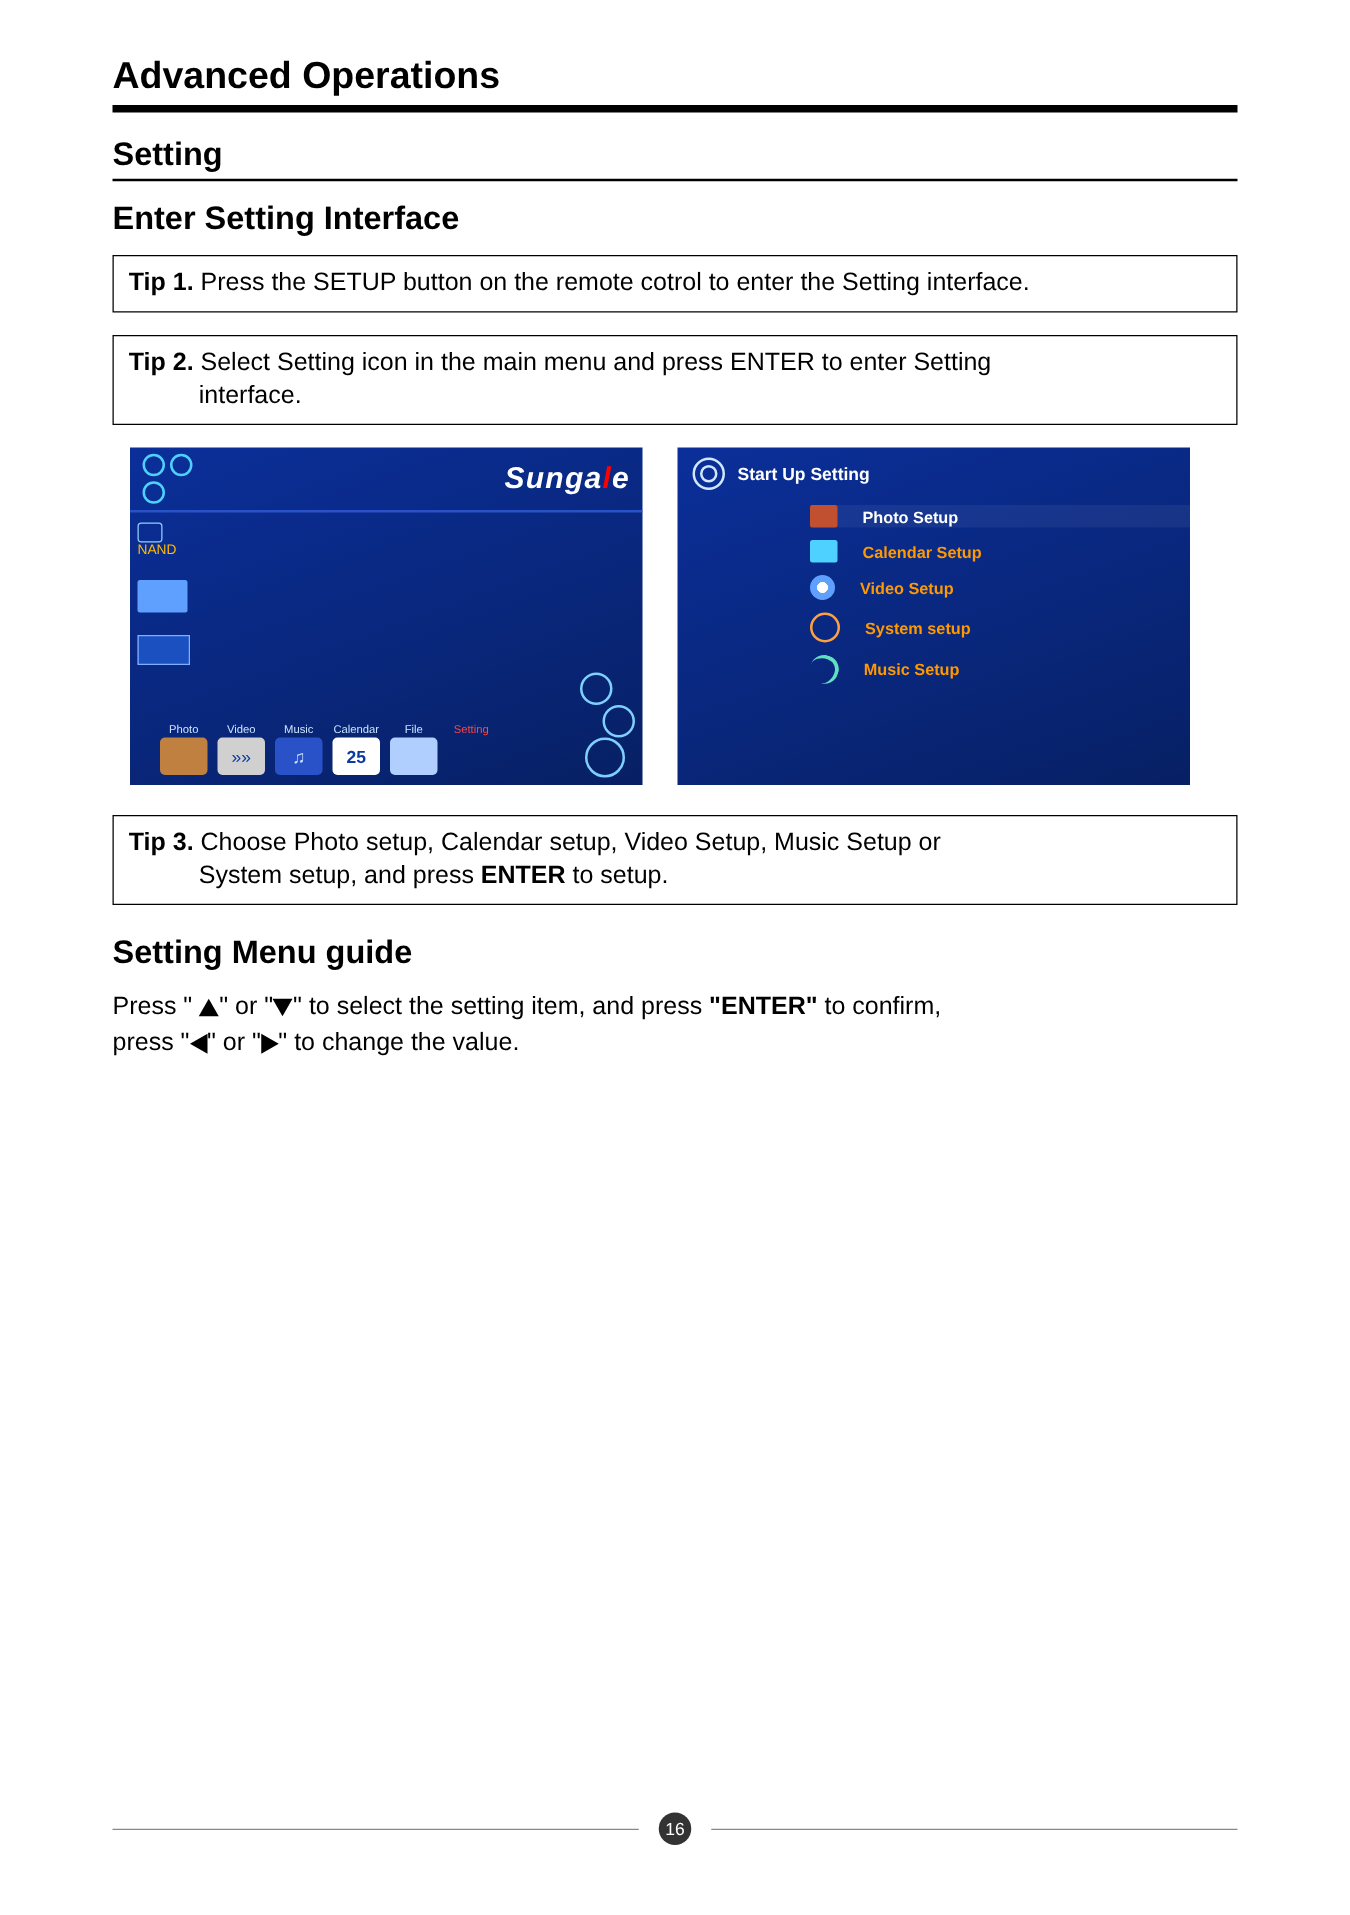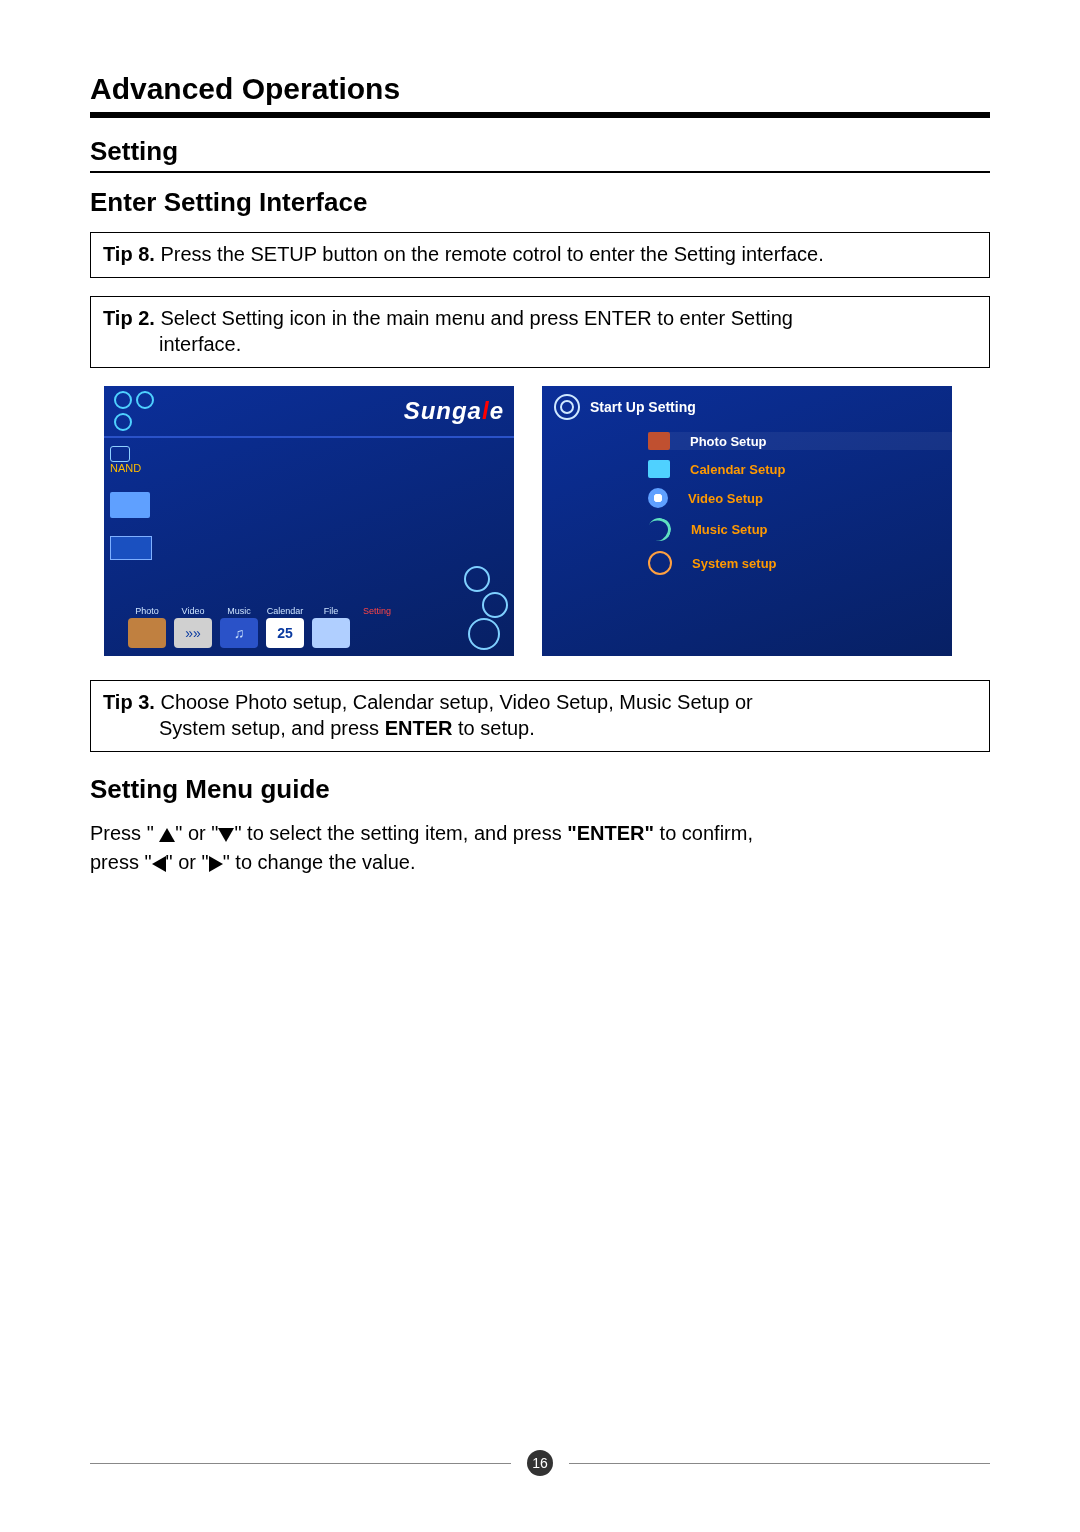--- a/index.html
+++ b/index.html
@@ -6,21 +6,21 @@
     margin: 0;
     padding: 0;
     background: #fff;
     font-family: Arial, Helvetica, sans-serif;
     color: #000;
   }
   .page {
     width: 1080px;
     height: 1532px;
     box-sizing: border-box;
-    padding: 72px 90px 40px 90px;
+    padding: 44px 90px 40px 90px;
     position: relative;
   }
   h1.section-title {
     font-size: 30px;
     font-weight: bold;
     margin: 0 0 6px 0;
   }
   .thick-rule {
     border: none;
     border-top: 6px solid #000;
@@ -155,21 +155,21 @@
 
   <h1 class="section-title">Advanced Operations</h1>
   <hr class="thick-rule">
 
   <h2 class="sub-title">Setting</h2>
   <hr class="thin-rule">
 
   <h3 class="sub2-title">Enter Setting Interface</h3>
 
   <div class="tip-box">
-    <span class="tip-label">Tip 8.</span><span> Press the SETUP button on the remote cotrol to enter the Setting interface.</span>
+    <span class="tip-label">Tip 1.</span><span> Press the SETUP button on the remote cotrol to enter the Setting interface.</span>
   </div>
 
   <div class="tip-box">
     <span class="tip-label">Tip 2.</span><span> Select Setting icon in the main menu and press ENTER to enter Setting</span>
     <span class="indent">interface.</span>
   </div>
 
   <div class="shots">
 
     <div class="shot shot-a">
@@ -236,26 +236,26 @@
         </div>
         <div class="sb-row">
           <span class="sb-ic cal"></span>
           <span>Calendar Setup</span>
         </div>
         <div class="sb-row">
           <span class="sb-ic video"></span>
           <span>Video Setup</span>
         </div>
         <div class="sb-row">
+          <span class="sb-ic sys"></span>
+          <span>System setup</span>
+        </div>
+        <div class="sb-row">
           <span class="sb-ic music"></span>
           <span>Music Setup</span>
-        </div>
-        <div class="sb-row">
-          <span class="sb-ic sys"></span>
-          <span>System setup</span>
         </div>
       </div>
     </div>
   </div>
 
   <div class="tip-box">
     <span class="tip-label">Tip 3.</span><span> Choose Photo setup, Calendar setup, Video Setup, Music Setup or</span>
     <span class="indent">
       <span>System setup, and press </span><b>ENTER</b><span> to setup.</span>
     </span>

